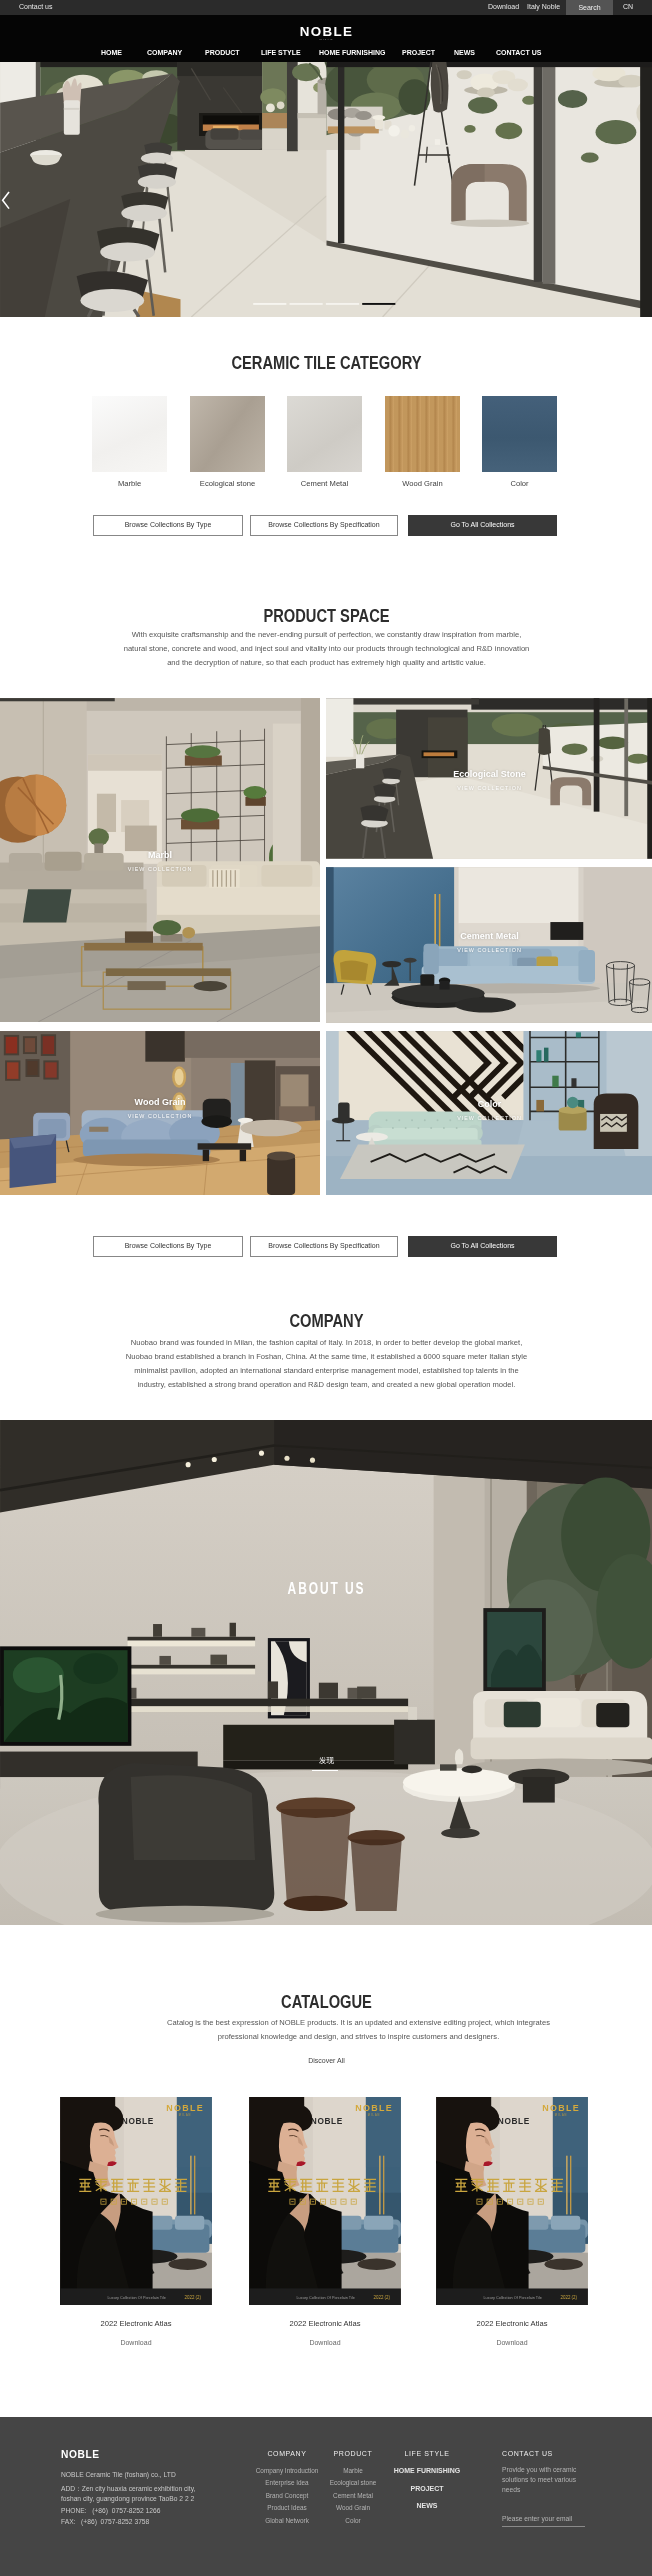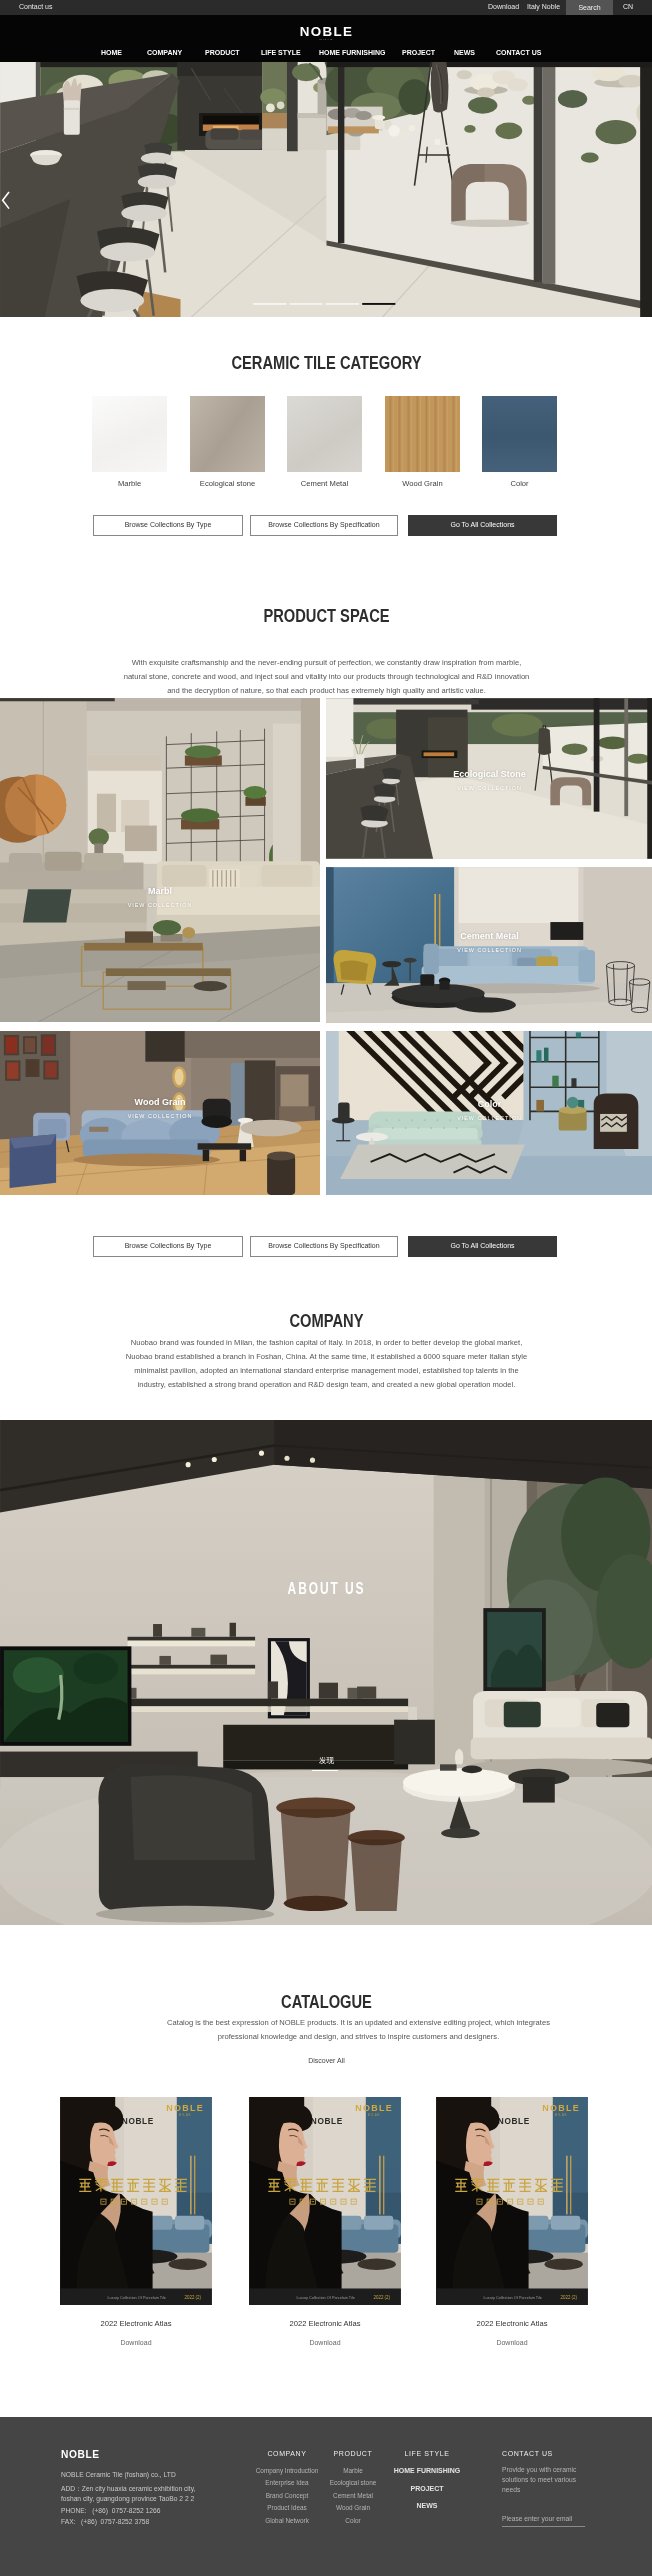--- a/index.html
+++ b/index.html
@@ -251,21 +251,21 @@
 <div class="abs ctr" style="left:482px;top:479px;width:75px;font-size:7.6px;color:#3d3d3d;">Color</div>
 
 <div class="btn" style="left:93px;top:515px;width:148px;">Browse Collections By Type</div>
 
 <div class="btn" style="left:250px;top:515px;width:146px;">Browse Collections By Specification</div>
 
 <div class="btn dark" style="left:408px;top:515px;width:147px;">Go To All Collections</div>
 
 <div class="title" style="top:605px;">PRODUCT SPACE</div>
 
-<div class="para" style="top:656px;">With exquisite craftsmanship and the never-ending pursuit of perfection, we constantly draw inspiration from marble,<br>natural stone, concrete and wood, and inject soul and vitality into our products through technological and R&amp;D innovation<br>and the decryption of nature, so that each product has extremely high quality and artistic value.</div>
+<div class="para" style="top:628px;">With exquisite craftsmanship and the never-ending pursuit of perfection, we constantly draw inspiration from marble,<br>natural stone, concrete and wood, and inject soul and vitality into our products through technological and R&amp;D innovation<br>and the decryption of nature, so that each product has extremely high quality and artistic value.</div>
 
 <div id="cell-marble" class="abs" style="left:0;top:698px;width:320px;height:324px;background:#c9c2b8;">
 <svg width="320" height="324" viewBox="0 0 502 508" xmlns="http://www.w3.org/2000/svg">
 
   <rect x="0" y="0" width="502" height="508" fill="#cfc8bd"></rect>
   <rect x="0" y="0" width="502" height="20" fill="#bdb5a9"></rect>
 
   <rect x="0" y="0" width="136" height="380" fill="#c7bfb2"></rect>
   <line x1="68" y1="0" x2="68" y2="370" stroke="#b5ad9f" stroke-width="2"></line>
   <rect x="0" y="0" width="180" height="5" fill="#3c3a36"></rect>
@@ -352,21 +352,21 @@
 
   <rect x="196" y="366" width="44" height="18" fill="#5b4a35"></rect>
   <rect x="252" y="370" width="34" height="12" fill="#8c8273"></rect>
   <ellipse cx="262" cy="360" rx="22" ry="12" fill="#51683e"></ellipse>
   <ellipse cx="296" cy="368" rx="10" ry="9" fill="#b09252"></ellipse>
   <rect x="200" y="444" width="60" height="14" fill="#73654f"></rect>
   <ellipse cx="330" cy="452" rx="26" ry="8" fill="#4a4438"></ellipse>
 </svg>
 </div>
 
-<div class="cellText" style="left:0;top:850px;width:320px;margin-top:36px;">
+<div class="cellText" style="left:0;top:850px;width:320px;">
       <div class="t1">Marbl</div>
       <div class="t2">VIEW COLLECTION</div>
     </div>
 
 <div id="cell-eco" class="abs" style="left:326px;top:698px;width:327px;height:161px;background:#ddd8ce;">
 <svg width="327" height="161" viewBox="0 0 513 252" xmlns="http://www.w3.org/2000/svg">
 
   <rect x="0" y="70" width="513" height="182" fill="#e2ddd2"></rect>
   <polygon points="0,252 513,252 513,200 200,120 0,160" fill="#e8e4da"></polygon>
 

